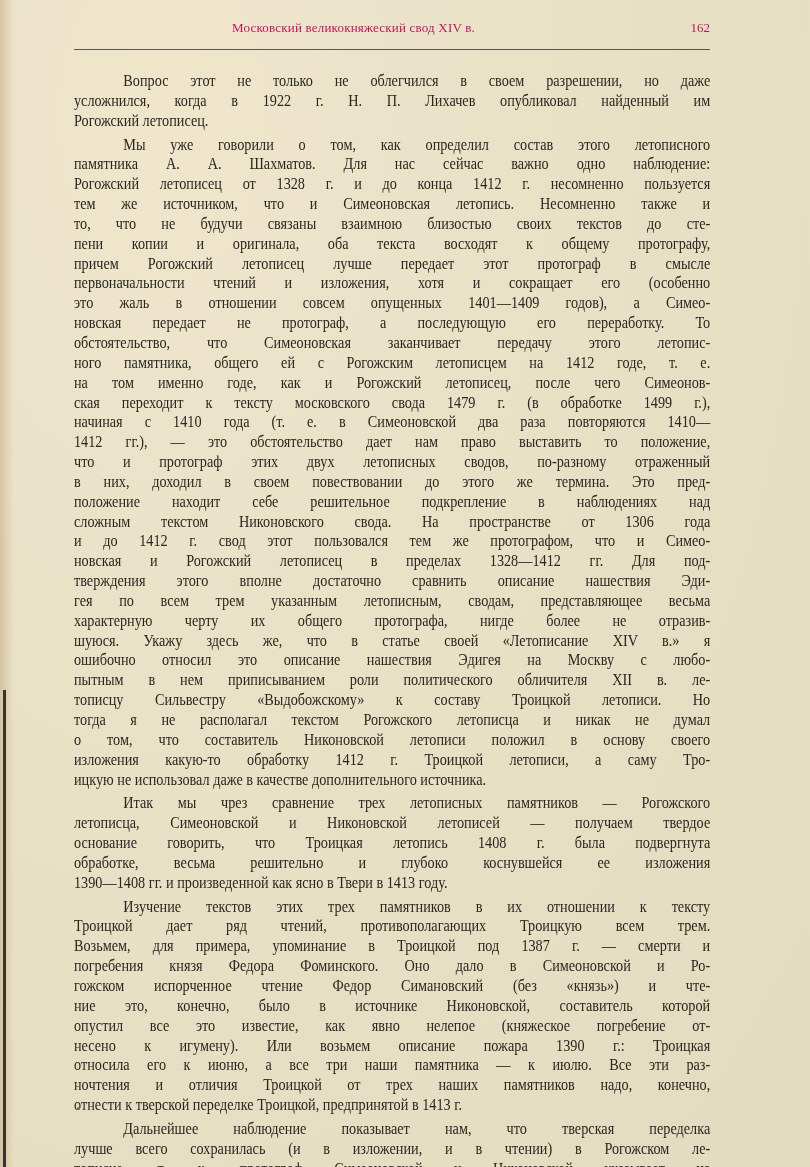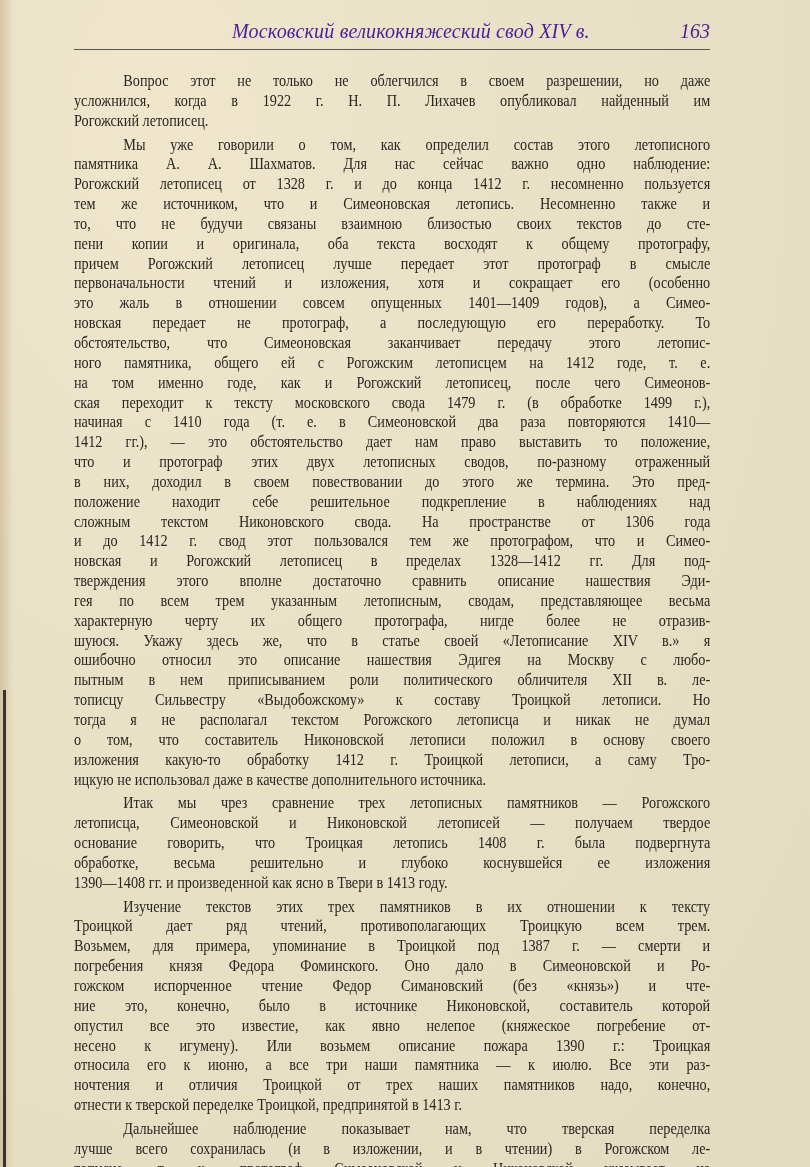--- a/index.html
+++ b/index.html
@@ -15,21 +15,21 @@
     position: absolute; left: 0; top: 0; width: 14px; height: 1167px;
     background: linear-gradient(to right, rgba(190,160,120,0.45), rgba(233,226,200,0));
   }
   .left-edge-line {
     position: absolute; left: 3px; top: 690px; width: 3px; height: 477px;
     background: #1c1a17; opacity: 0.85;
   }
   .page { position: absolute; left: 74px; top: 0; width: 636px; }
   .running-head {
     position: absolute; top: 20px; left: 0; width: 636px; height: 20px;
-    font-style: italic; font-size: 20px; color: #4c1d95;
+    font-size: 13px; color: #be185d;
   }
   .running-head .title { position: absolute; left: 158px; top: 0; letter-spacing: 0.2px; }
   .running-head .pageno { position: absolute; right: 0; top: 0; }
   .head-rule {
     position: absolute; top: 49px; left: 0; width: 636px; height: 1px;
     background: #5a554d;
   }
   .body-text {
     position: absolute; top: 72px; left: 0; width: 636px;
     font-size: 16.2px; line-height: 19.85px;
@@ -48,21 +48,21 @@
 </style>
 </head>
 <body>
 
 <div class="left-shadow"></div>
 <div class="left-edge-line"></div>
 
 <div class="page">
   <div class="running-head">
     <span class="title">Московский великокняжеский свод XIV в.</span>
-    <span class="pageno">163</span>
+    <span class="pageno">162</span>
   </div>
   <div class="head-rule"></div>
 
   <div class="body-text" id="body-text">
       <div>
         <div class="line indent">Вопрос этот не только не облегчился в своем разрешении, но даже</div>
         <div class="line">усложнился, когда в 1922 г. Н. П. Лихачев опубликовал найденный им</div>
         <div class="line last">Рогожский летописец.</div>
       </div>
       <div class="para-gap"></div>

